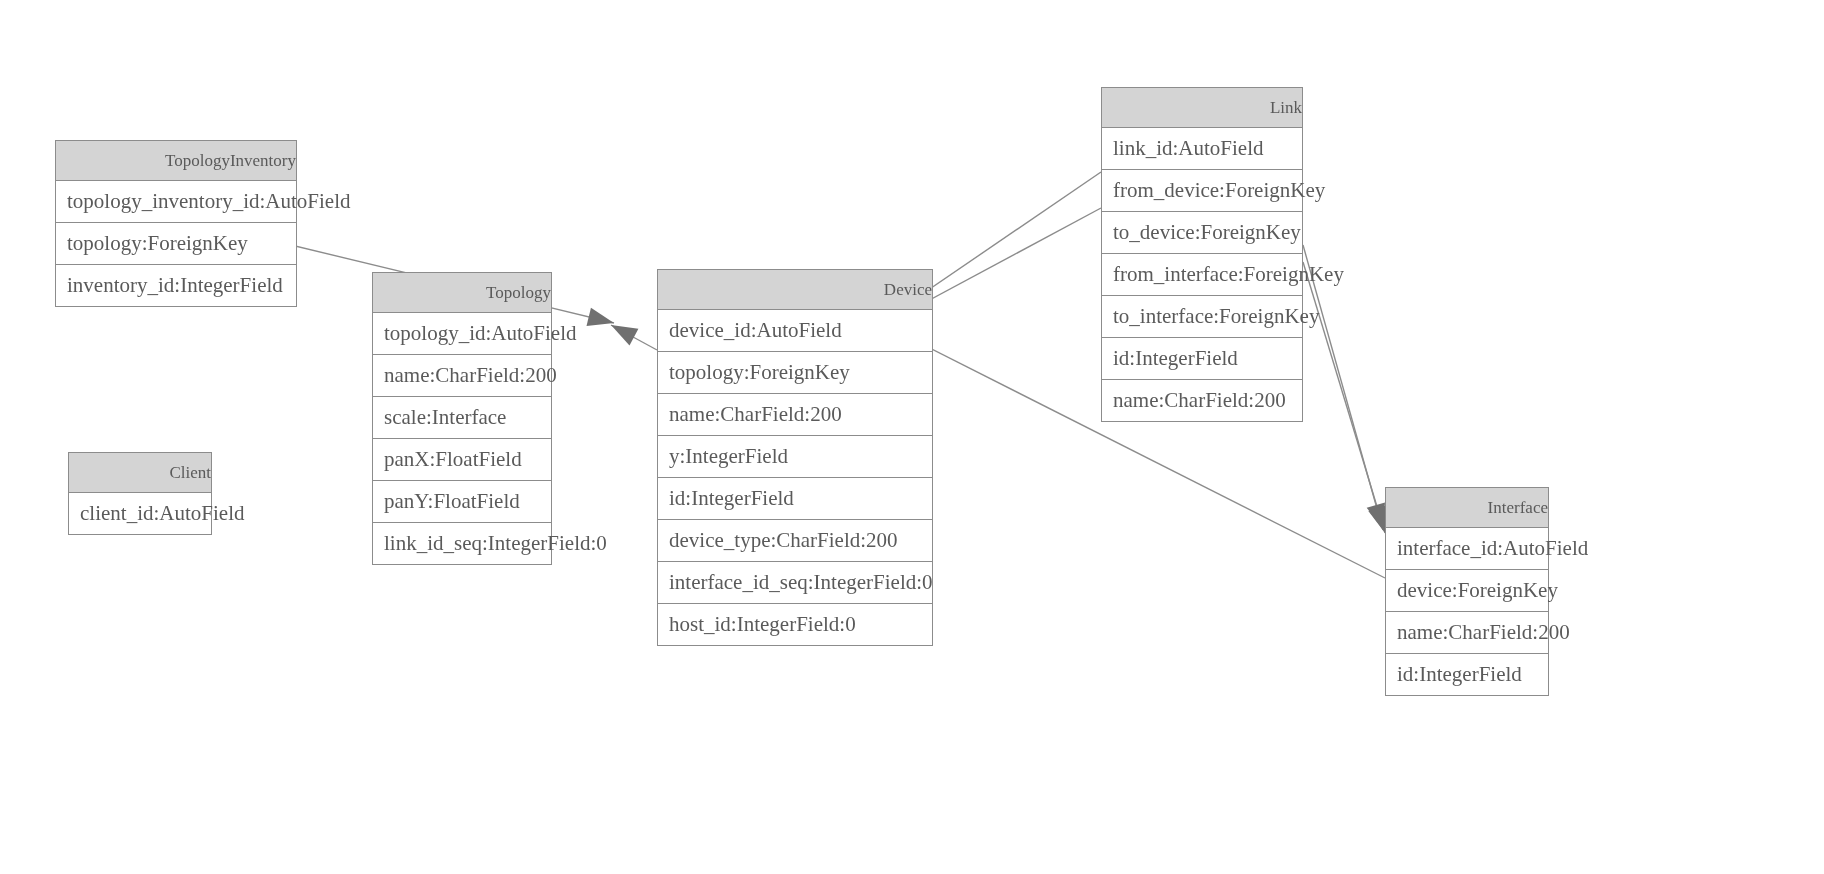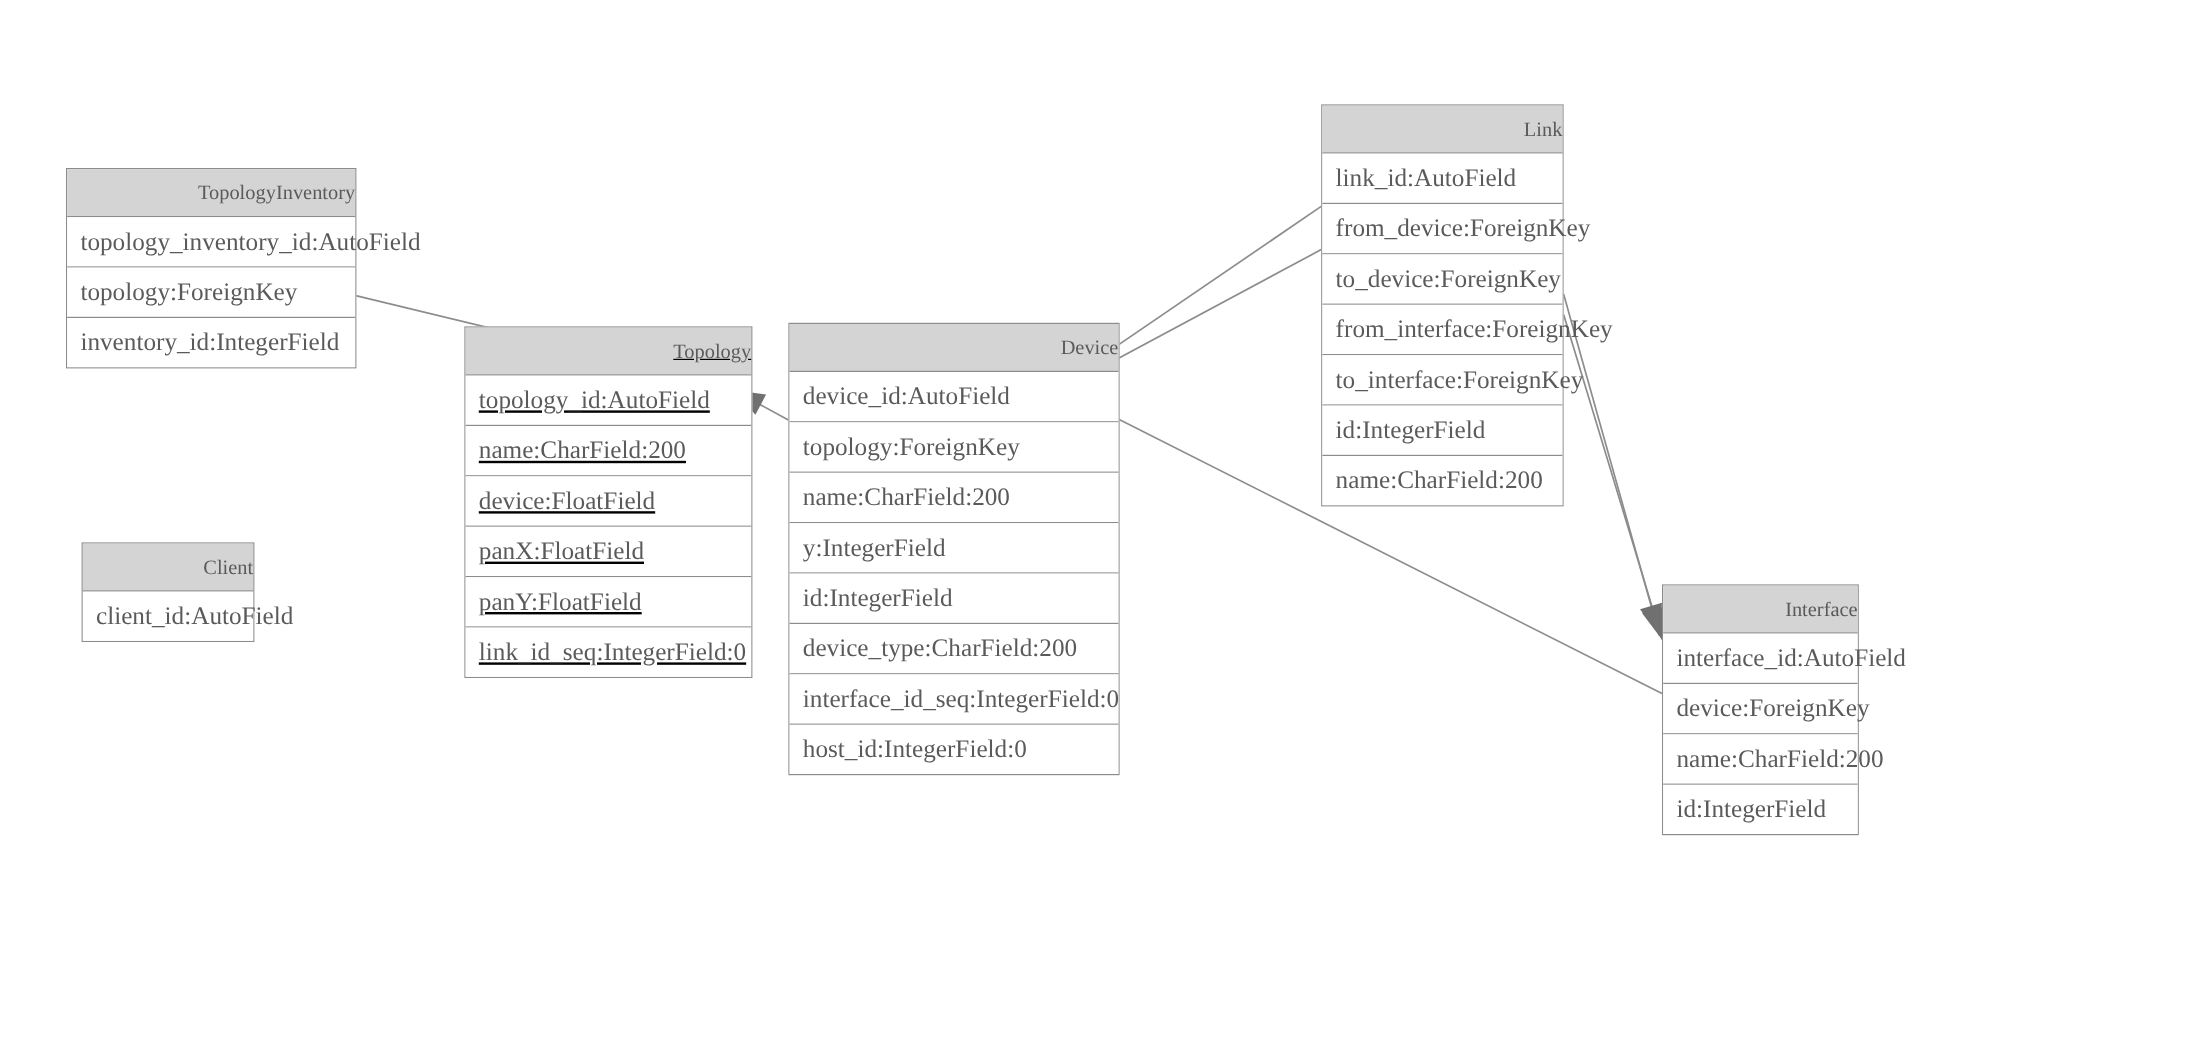--- a/index.html
+++ b/index.html
@@ -85,25 +85,25 @@
       <div class="entity" style="left: 20px; top: 140px; width: 242px; margin-left: 35px;">
         <div class="entity-title">TopologyInventory</div>
         <div class="entity-field">topology_inventory_id:AutoField</div>
         <div class="entity-field">topology:ForeignKey</div>
         <div class="entity-field">inventory_id:IntegerField</div>
       </div>
       <div class="entity" style="left: 68px; top: 452px; width: 144px;">
         <div class="entity-title">Client</div>
         <div class="entity-field">client_id:AutoField</div>
       </div>
-      <div class="entity" style="left: 387px; top: 272px; width: 240px; text-decoration: underline;">
+      <div class="entity" style="left: 372px; top: 272px; width: 180px;">
         <div class="entity-title">Topology</div>
         <div class="entity-field">topology_id:AutoField</div>
         <div class="entity-field">name:CharField:200</div>
-        <div class="entity-field">device:FloatField</div>
+        <div class="entity-field">scale:Interface</div>
         <div class="entity-field">panX:FloatField</div>
         <div class="entity-field">panY:FloatField</div>
         <div class="entity-field">link_id_seq:IntegerField:0</div>
       </div>
       <div class="entity" style="left: 657px; top: 269px; width: 276px;">
         <div class="entity-title">Device</div>
         <div class="entity-field">device_id:AutoField</div>
         <div class="entity-field">topology:ForeignKey</div>
         <div class="entity-field">name:CharField:200</div>
         <div class="entity-field">y:IntegerField</div>

